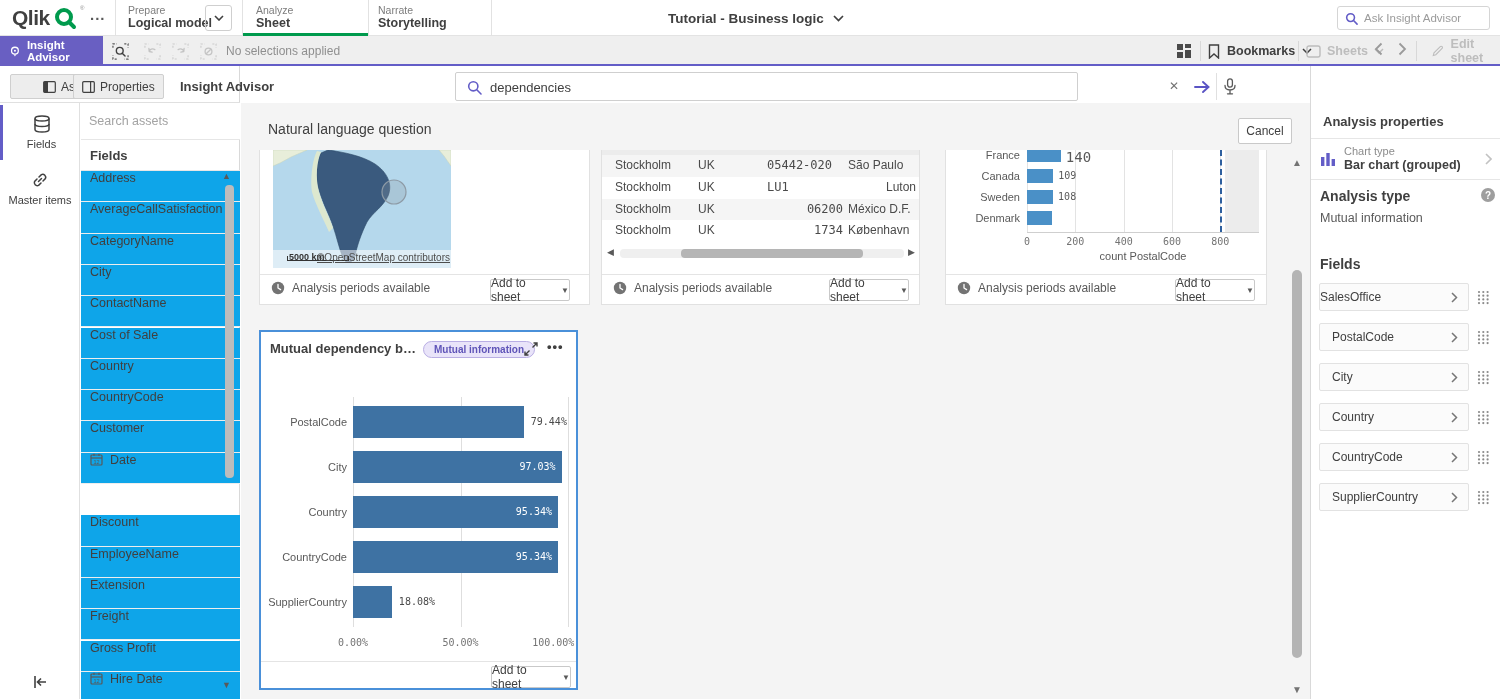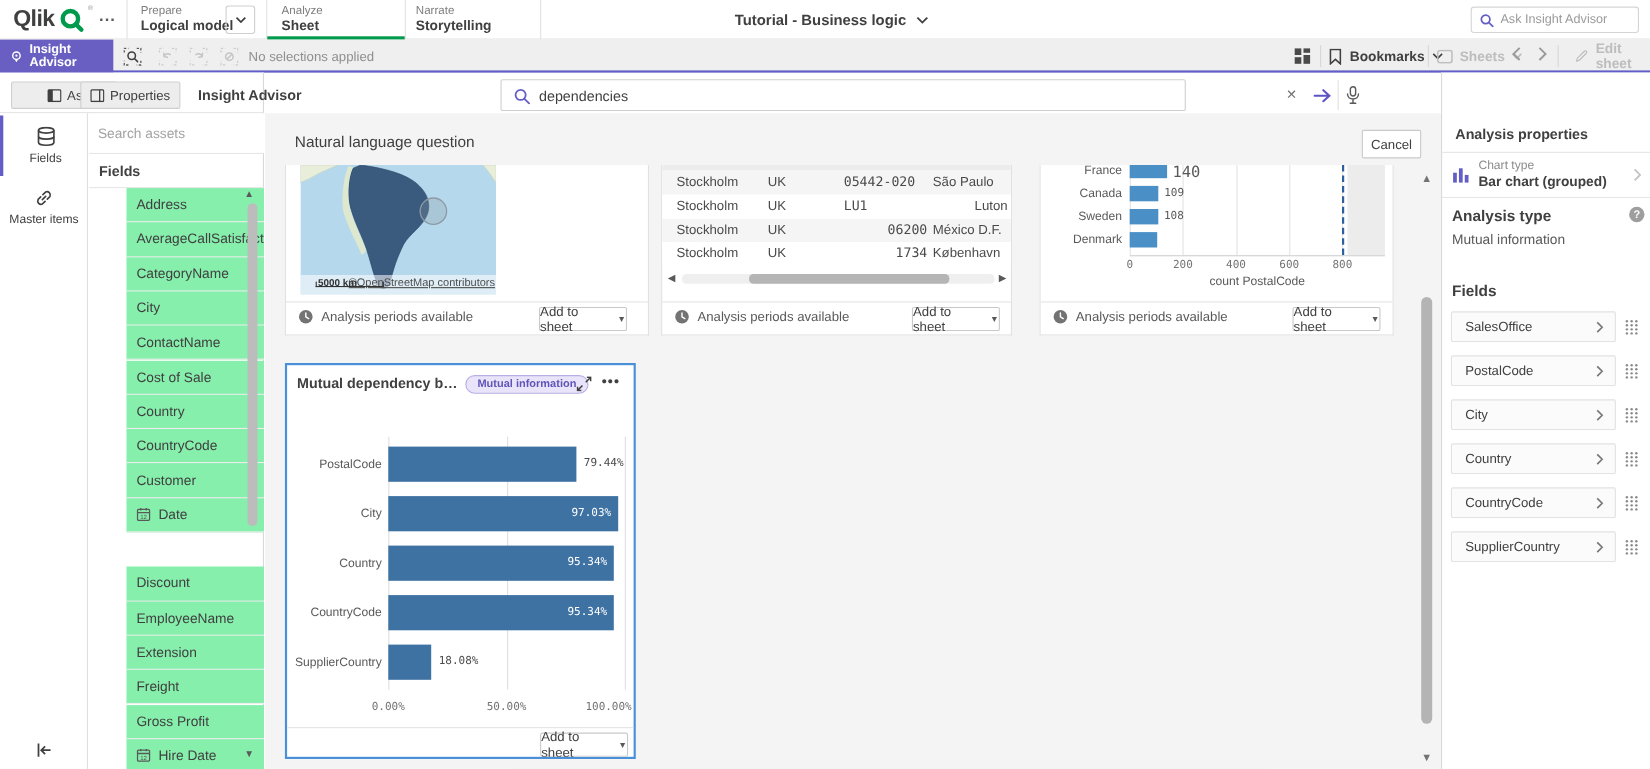--- a/index.html
+++ b/index.html
@@ -10,21 +10,21 @@
   .vdiv{width:1px;background:#e2e2e2;}
   .ellip{white-space:nowrap;overflow:hidden;text-overflow:ellipsis;}
   
   .navsec{font-size:10.5px;color:#7d7d7d;line-height:12px;}
   .navlbl{font-size:12.5px;font-weight:bold;color:#404040;line-height:15px;}
   
   .btn{background:#fff;border:1px solid #c9c9c9;border-radius:2px;color:#404040;font-size:12px;display:flex;align-items:center;justify-content:center;gap:6px;cursor:pointer;}
   .greybtn{background:#ededed;border:1px solid #cfcfcf;border-radius:2px;color:#404040;font-size:12px;display:flex;align-items:center;gap:5px;padding:0 8px;}
   .card{background:#fff;border:1px solid #e1e1e1;border-top:none;}
   .cardfootnote{display:flex;align-items:center;gap:7px;font-size:12px;color:#595959;}
-  .fielditem{border-bottom:1px solid #ededed;display:flex;align-items:center;gap:7px;padding-left:9px;font-size:12.5px;color:#404040;background:#86efac;margin-left:34px;}
+  .fielditem{border-bottom:1px solid #ededed;display:flex;align-items:flex-start;gap:7px;padding-left:9px;font-size:12.5px;color:#404040;background:#0ea5e9;}
   .chip{position:absolute;left:8px;width:150px;height:28px;background:#fbfbfb;border:1px solid #e2e2e2;border-radius:2px;display:flex;align-items:center;font-size:12px;color:#404040;}
   .tick{position:absolute;font-size:10px;color:#737373;transform:translateX(-50%);}
   .caret{font-size:8px;color:#595959;}
   .disabled{color:#bdbdbd;}
 </style>
 </head>
 <body>
 
 <div id="canvas">
 
@@ -489,21 +489,21 @@
     </div>
     <div class="abs" style="left:0;top:113px;width:190px;height:1px;background:#e6e6e6;"></div>
 
     <div class="abs" style="left:9px;top:122px;font-size:14px;font-weight:bold;color:#404040;">Analysis type</div>
     <div class="abs" style="left:170px;top:122px;width:14px;height:14px;border-radius:50%;background:#9e9e9e;color:#fff;font-size:10px;font-weight:bold;display:flex;align-items:center;justify-content:center;">?</div>
     <div class="abs" style="left:9px;top:145px;font-size:12.5px;color:#595959;">Mutual information</div>
 
     <div class="abs" style="left:9px;top:190px;font-size:14px;font-weight:bold;color:#404040;">Fields</div>
     <div class="abs" id="right-chips" style="left:0;top:0;width:190px;height:633px;">
         <div class="chip" style="position: absolute; left: 8px; top: 217px; width: 150px; height: 28px;">
-          <span style="margin-left: 12px; flex: 1 1 0%;">SalesOffice</span>
+          <span style="flex: 1 1 0%;">SalesOffice</span>
           <svg style="margin-right:10px;" width="7" height="11" viewBox="0 0 7 11">
             <path d="M1 1 L5.5 5.5 L1 10" fill="none" stroke="#777" stroke-width="1.5"></path>
           </svg>
         </div>
         <div style="position: absolute; left: 166px; top: 224px;"><svg width="13" height="15" viewBox="0 0 13 15">
             <circle cx="2" cy="2" r="1.1" fill="#8a8a8a"></circle>
             <circle cx="6.3" cy="2" r="1.1" fill="#8a8a8a"></circle>
             <circle cx="10.6" cy="2" r="1.1" fill="#8a8a8a"></circle>
             <circle cx="2" cy="5.7" r="1.1" fill="#8a8a8a"></circle>
             <circle cx="6.3" cy="5.7" r="1.1" fill="#8a8a8a"></circle>

